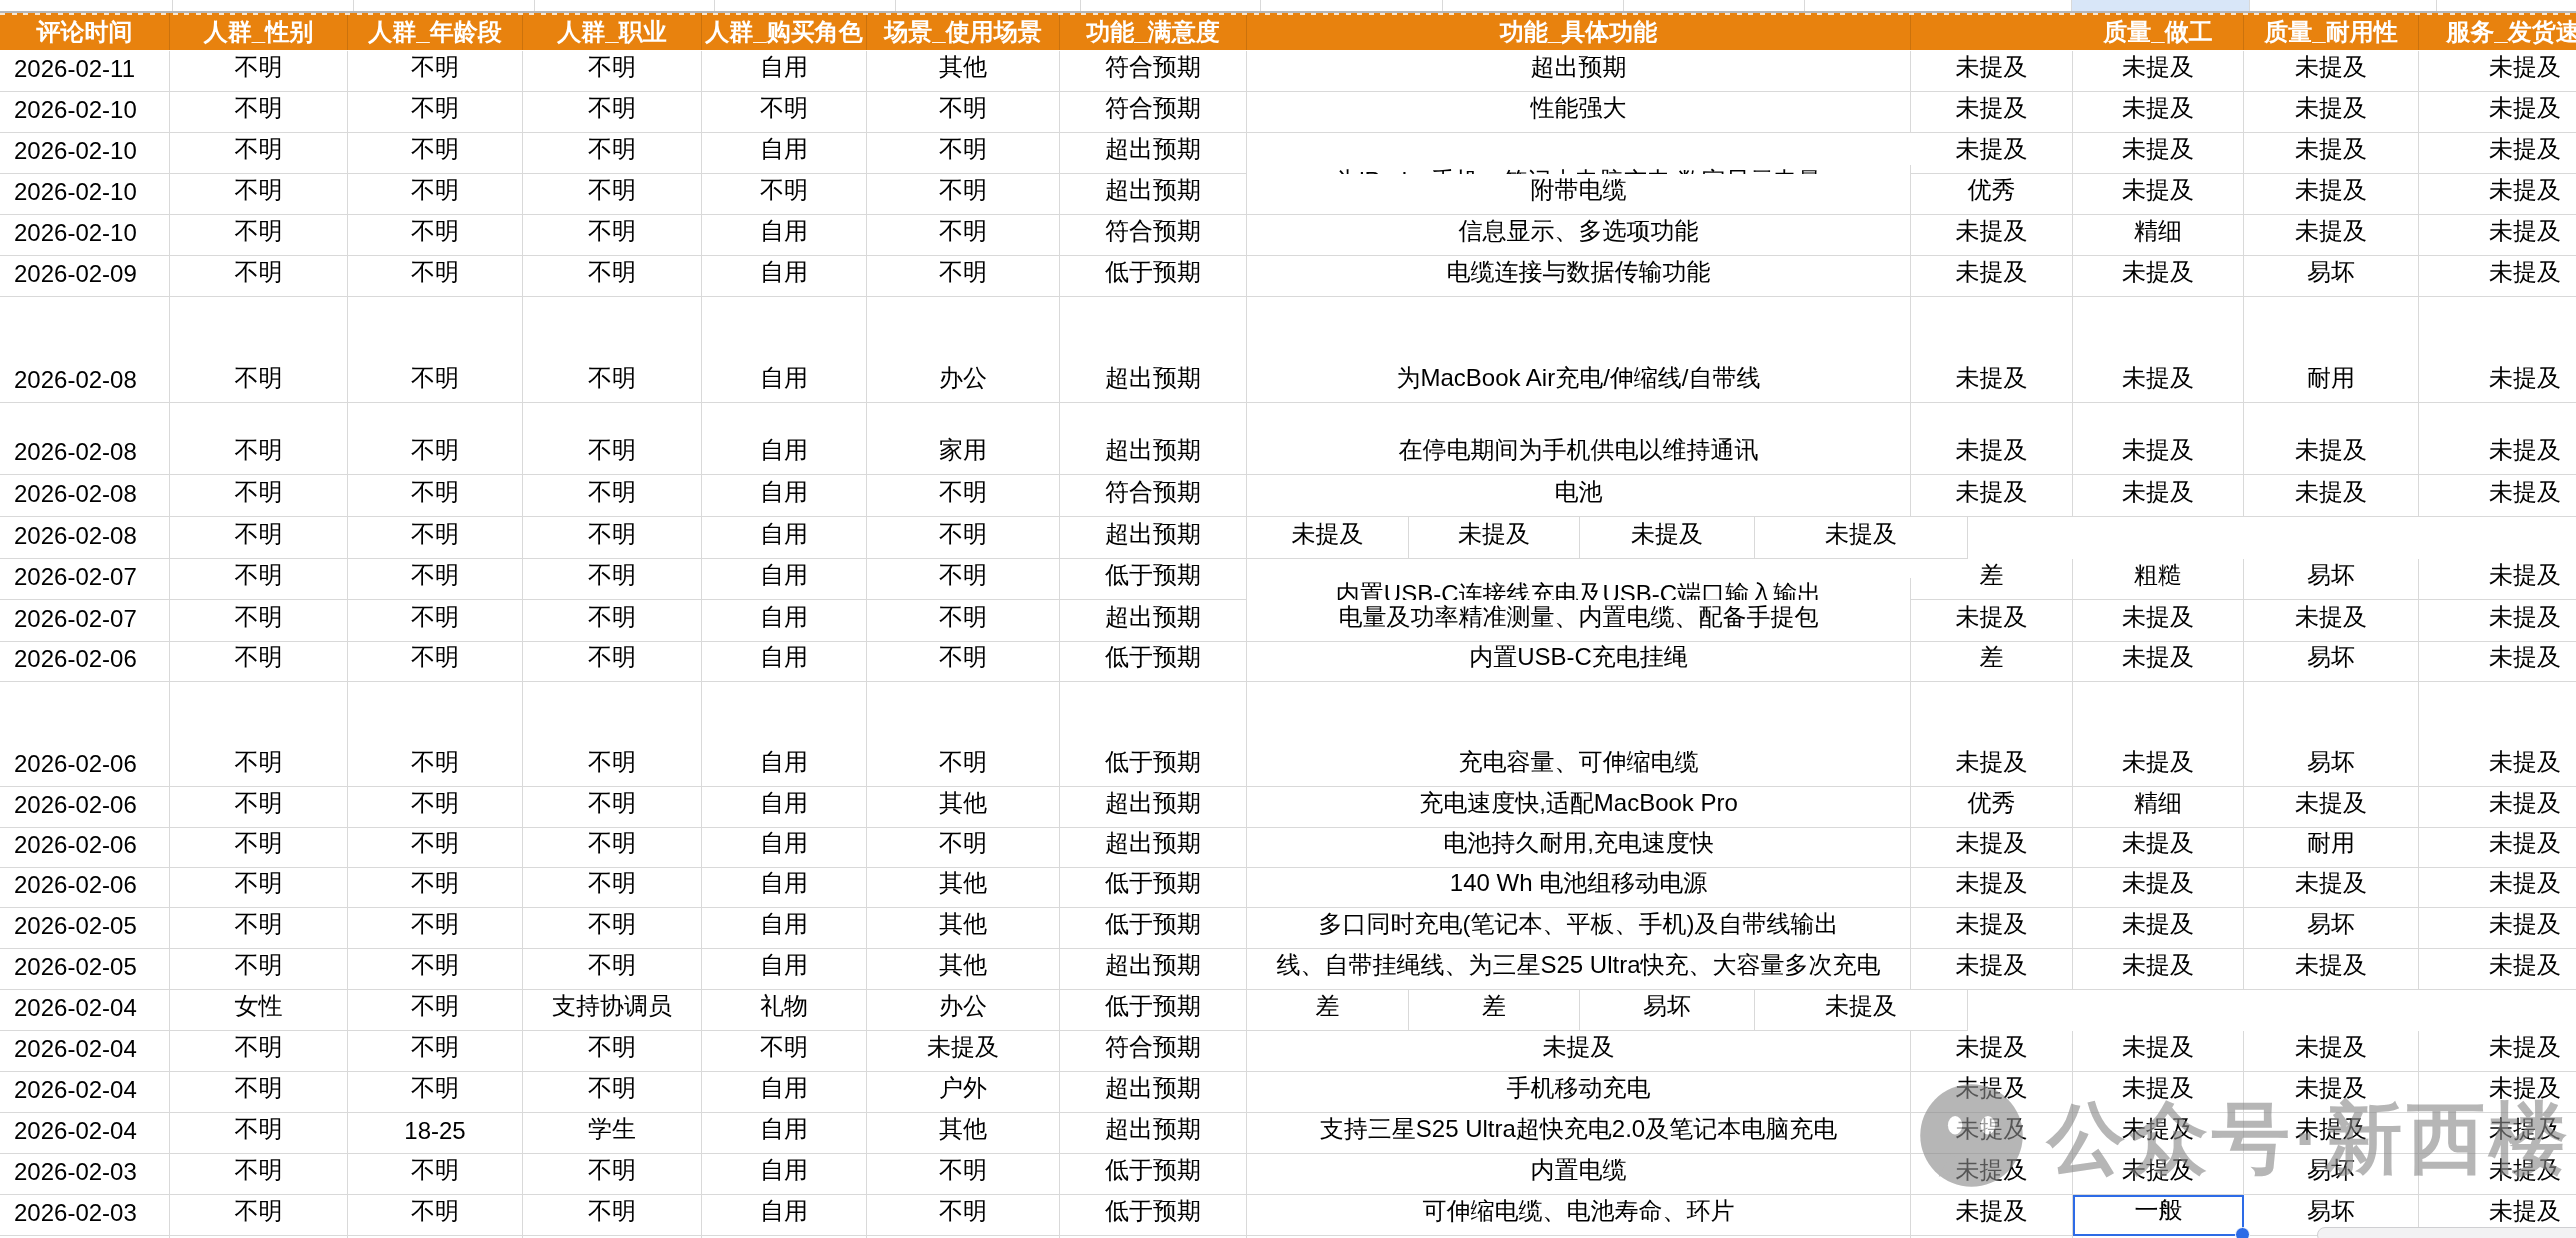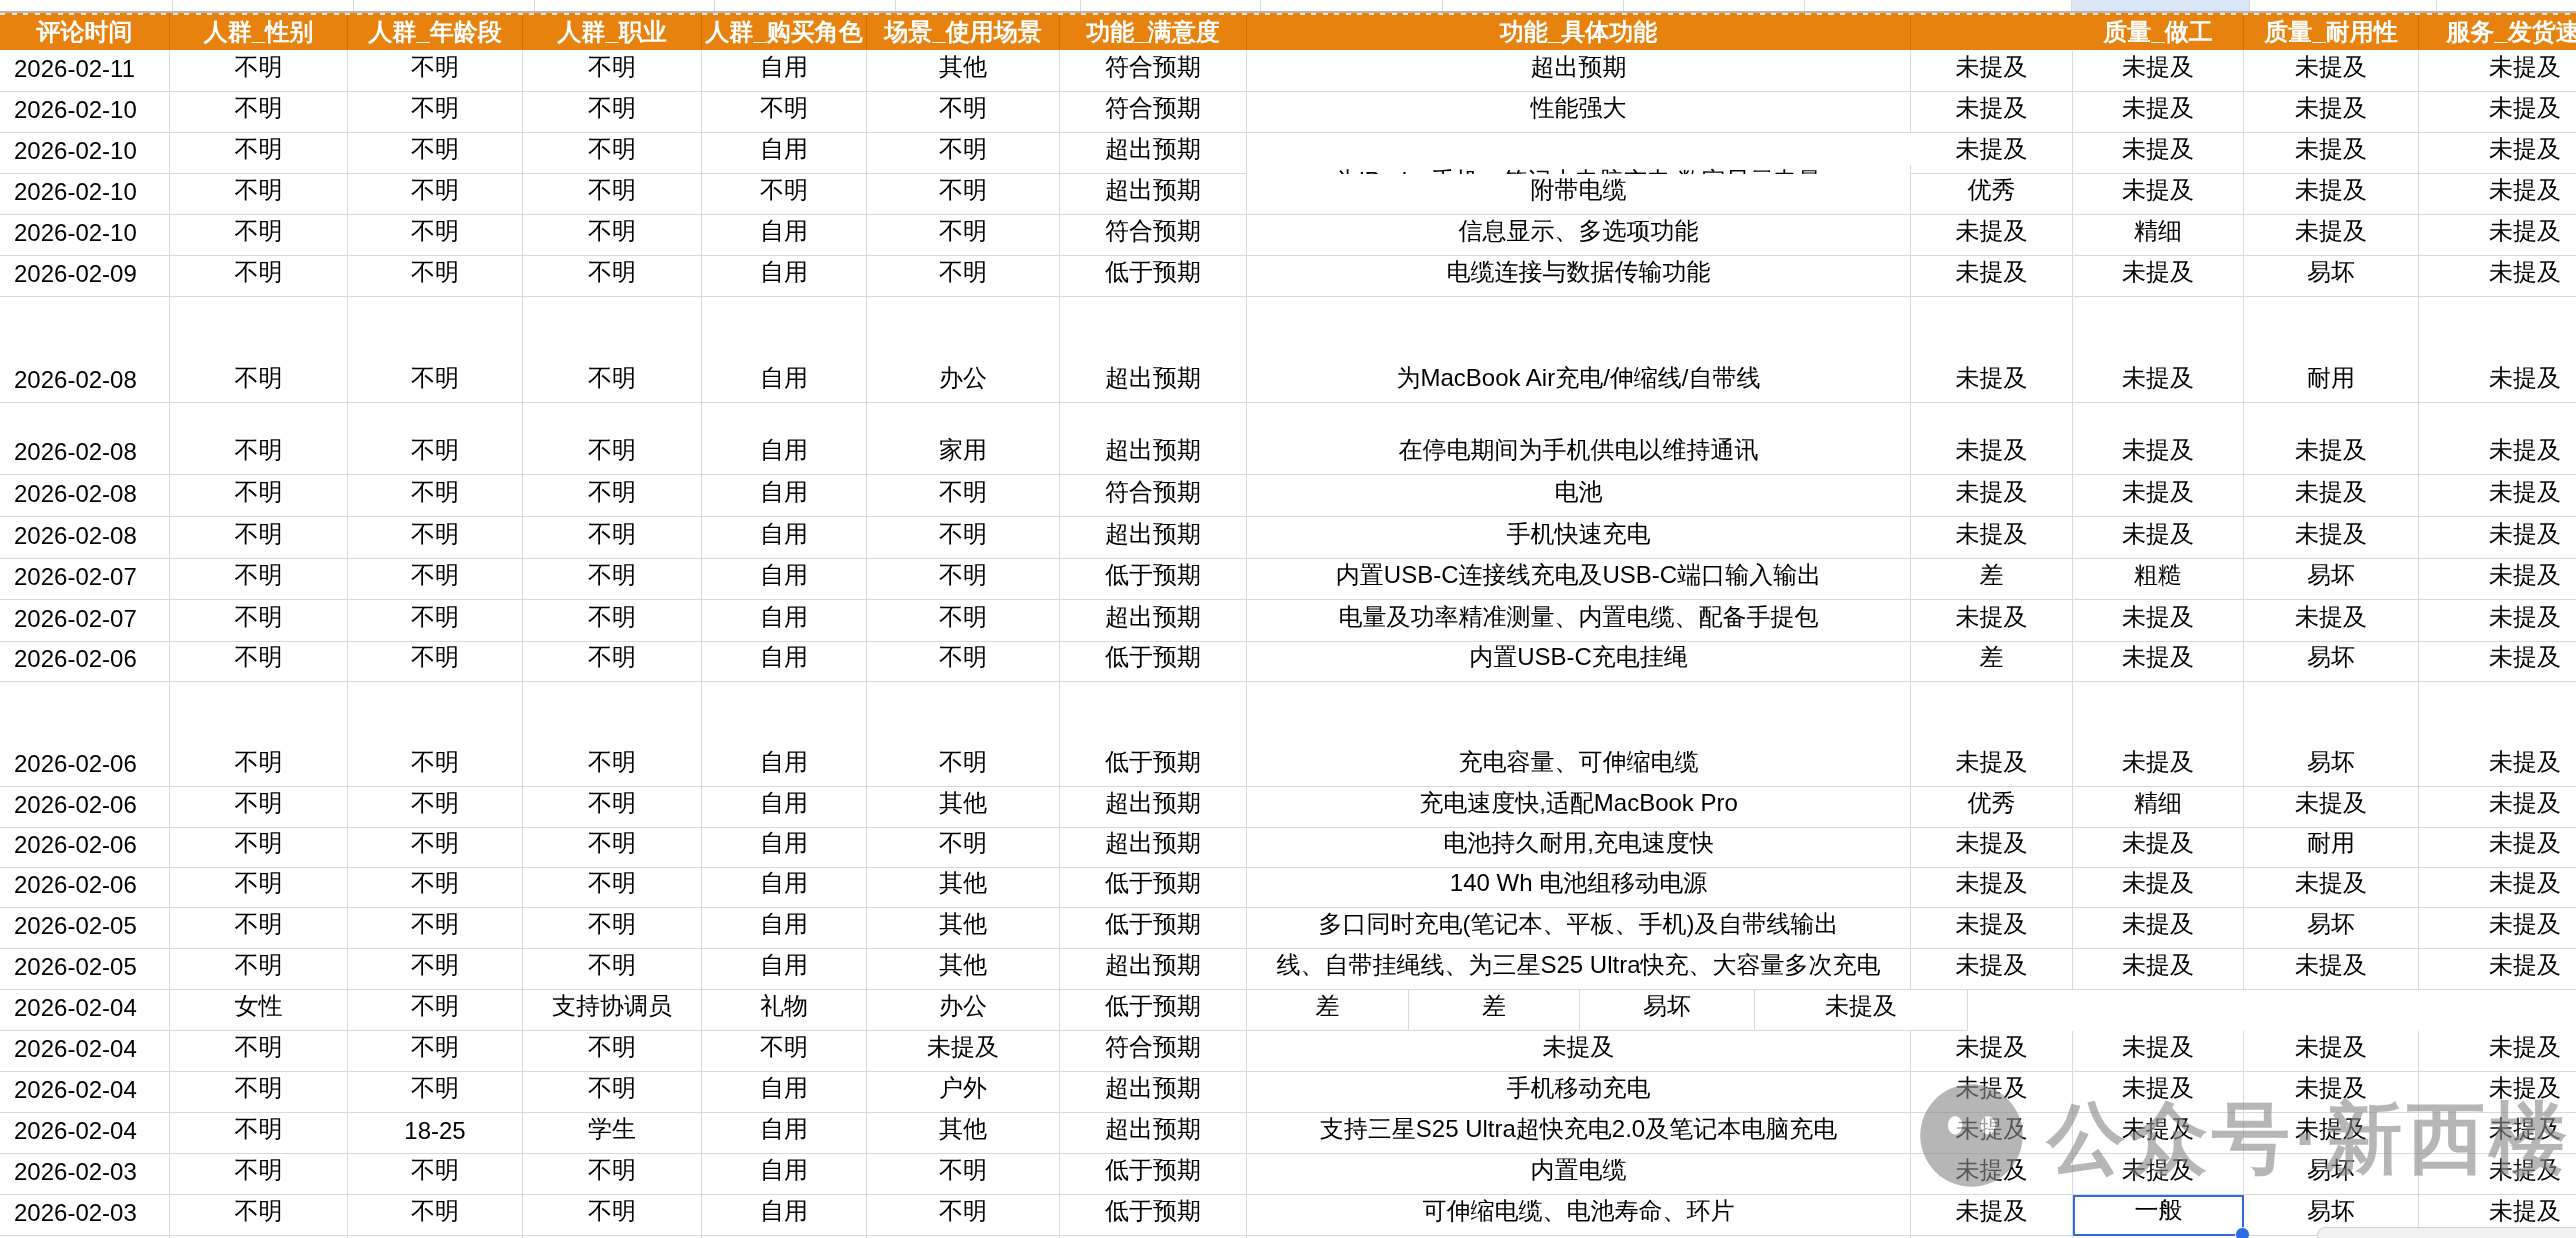--- a/index.html
+++ b/index.html
@@ -204,35 +204,34 @@
         <div class="cell" style="width: 213px; height: 42px;">未提及</div>
       </div>
       <div class="row" style="height: 42px;">
         <div class="cell date" style="width: 170px; height: 42px;">2026-02-08</div>
         <div class="cell" style="width: 178px; height: 42px;">不明</div>
         <div class="cell" style="width: 175px; height: 42px;">不明</div>
         <div class="cell" style="width: 179px; height: 42px;">不明</div>
         <div class="cell" style="width: 165px; height: 42px;">自用</div>
         <div class="cell" style="width: 193px; height: 42px;">不明</div>
         <div class="cell" style="width: 187px; height: 42px;">超出预期</div>
-        <div class="cell" style="width: 664px; height: 42px;">手机快速充电</div>
         <div class="cell" style="width: 162px; height: 42px;">未提及</div>
         <div class="cell" style="width: 171px; height: 42px;">未提及</div>
         <div class="cell" style="width: 175px; height: 42px;">未提及</div>
         <div class="cell" style="width: 213px; height: 42px;">未提及</div>
       </div>
       <div class="row" style="height: 41px;">
         <div class="cell date" style="width: 170px; height: 41px;">2026-02-07</div>
         <div class="cell" style="width: 178px; height: 41px;">不明</div>
         <div class="cell" style="width: 175px; height: 41px;">不明</div>
         <div class="cell" style="width: 179px; height: 41px;">不明</div>
         <div class="cell" style="width: 165px; height: 41px;">自用</div>
         <div class="cell" style="width: 193px; height: 41px;">不明</div>
         <div class="cell" style="width: 187px; height: 41px;">低于预期</div>
-        <div class="cell" style="width: 664px; height: 41px;">内置USB-C连接线充电及USB-C端口输入输出</div>
+        <div class="cell" style="width: 664px; height: 41px; margin-top: 19px;">内置USB-C连接线充电及USB-C端口输入输出</div>
         <div class="cell" style="width: 162px; height: 41px;">差</div>
         <div class="cell" style="width: 171px; height: 41px;">粗糙</div>
         <div class="cell" style="width: 175px; height: 41px;">易坏</div>
         <div class="cell" style="width: 213px; height: 41px;">未提及</div>
       </div>
       <div class="row" style="height: 42px;">
         <div class="cell date" style="width: 170px; height: 42px;">2026-02-07</div>
         <div class="cell" style="width: 178px; height: 42px;">不明</div>
         <div class="cell" style="width: 175px; height: 42px;">不明</div>
         <div class="cell" style="width: 179px; height: 42px;">不明</div>

